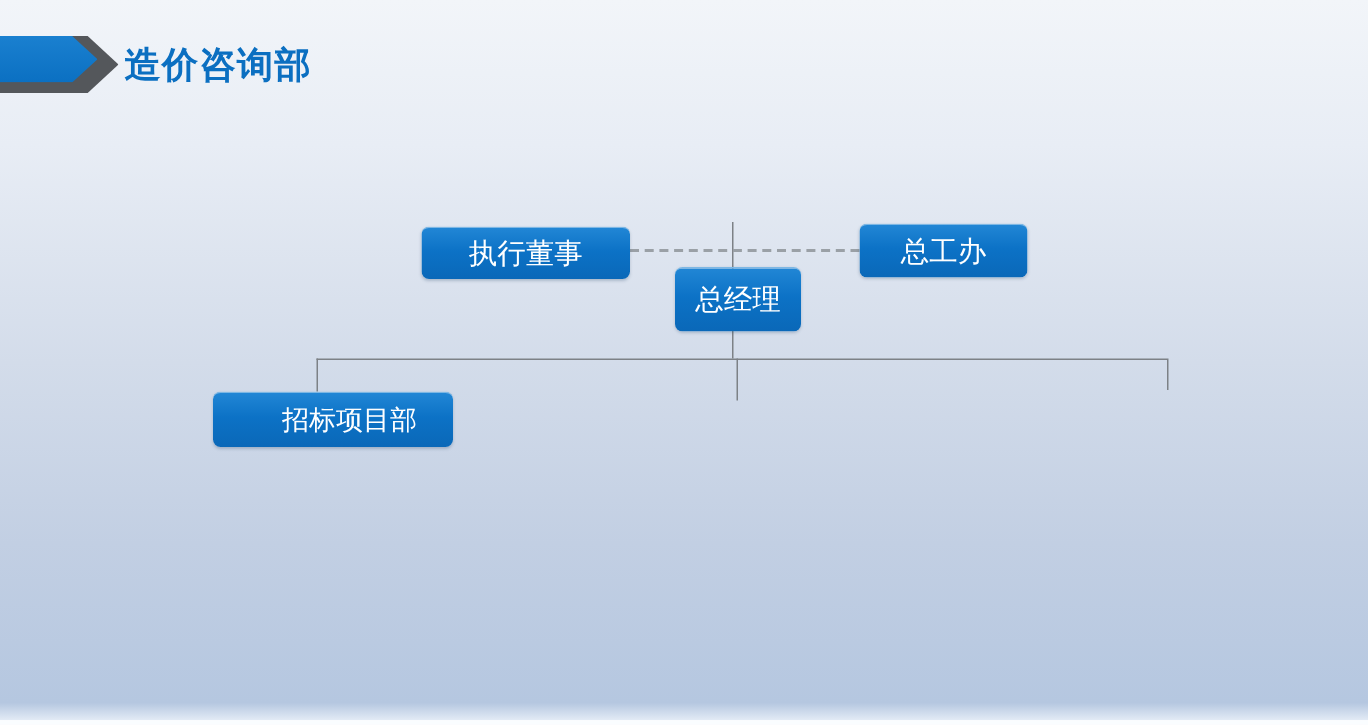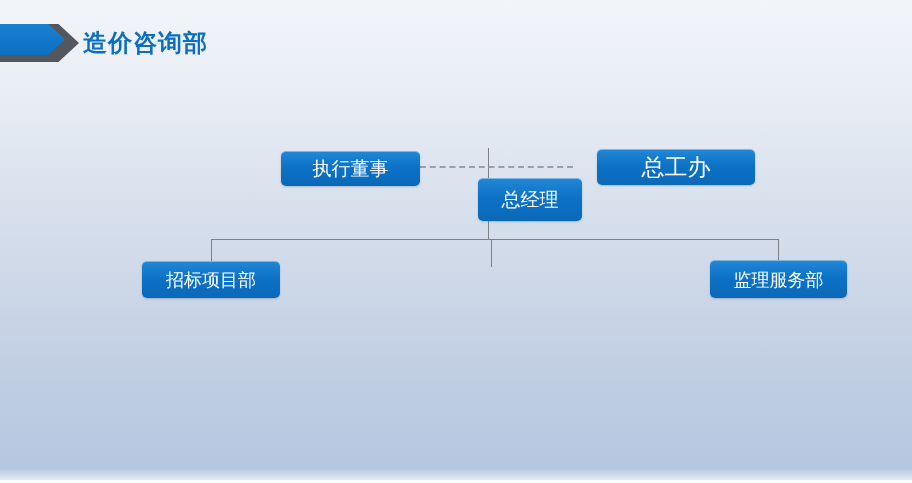--- a/index.html
+++ b/index.html
@@ -40,23 +40,23 @@
     position:absolute;display:flex;align-items:center;justify-content:center;
     color:#ffffff;text-align:center;white-space:nowrap;
     background:linear-gradient(180deg,#2186d5 0%,#0c72c6 45%,#0a68b8 100%);
     border-top:1px solid #7db7e4;
     border-radius:5px;
     box-shadow:0 1px 2px rgba(35,66,104,0.25);
     z-index:2;
   }
   .n-board {left:439px;top:93px; width:99px; height:55px;font-size:22px;}
   .n-exec  {left:281px;top:151px;width:139px;height:34px;font-size:19px;}
-  .n-chief {left:573px;top:149px;width:158px;height:35px;font-size:23px;margin-left:24px;}
-  .n-gm    {left:450px;top:178px;width:104px; height:42px;font-size:19px;margin-left:28px;}
-  .n-bid   {left:142px;top:261px;width:138px;height:36px;font-size:18px;}
+  .n-chief {left:573px;top:149px;width:112px;height:35px;font-size:19px;}
+  .n-gm    {left:450px;top:178px;width:84px; height:42px;font-size:19px;}
+  .n-bid   {left:142px;top:261px;width:138px;height:36px;font-size:18px;padding-left:22px;}
   .n-cost  {left:424px;top:267px;width:137px;height:37px;font-size:18px;}
   .n-sup   {left:710px;top:260px;width:137px;height:37px;font-size:18px;}
   .bottom-edge{
     position:absolute;left:0;bottom:0;width:100%;height:3px;
     background:rgba(252,254,255,0.9);z-index:3;
   }
 </style>
 </head>
 <body>
 
@@ -70,16 +70,15 @@
   <div class="line dline" style="left:420px;top:166px;width:153px;"></div>
   <div class="line hline" style="left:211px;top:239px;width:567px;"></div>
   <div class="line vline" style="left:211px;top:239px;height:22px;"></div>
   <div class="line vline" style="left:491px;top:239px;height:28px;"></div>
   <div class="line vline" style="left:778px;top:239px;height:21px;"></div>
 
   <div class="node n-exec">执行董事</div>
   <div class="node n-chief">总工办</div>
   <div class="node n-gm">总经理</div>
   <div class="node n-bid">招标项目部</div>
-  <div class="node n-sup">监理服务部</div>
 
   <div class="bottom-edge"></div>
 </div>
 
 </body></html>

